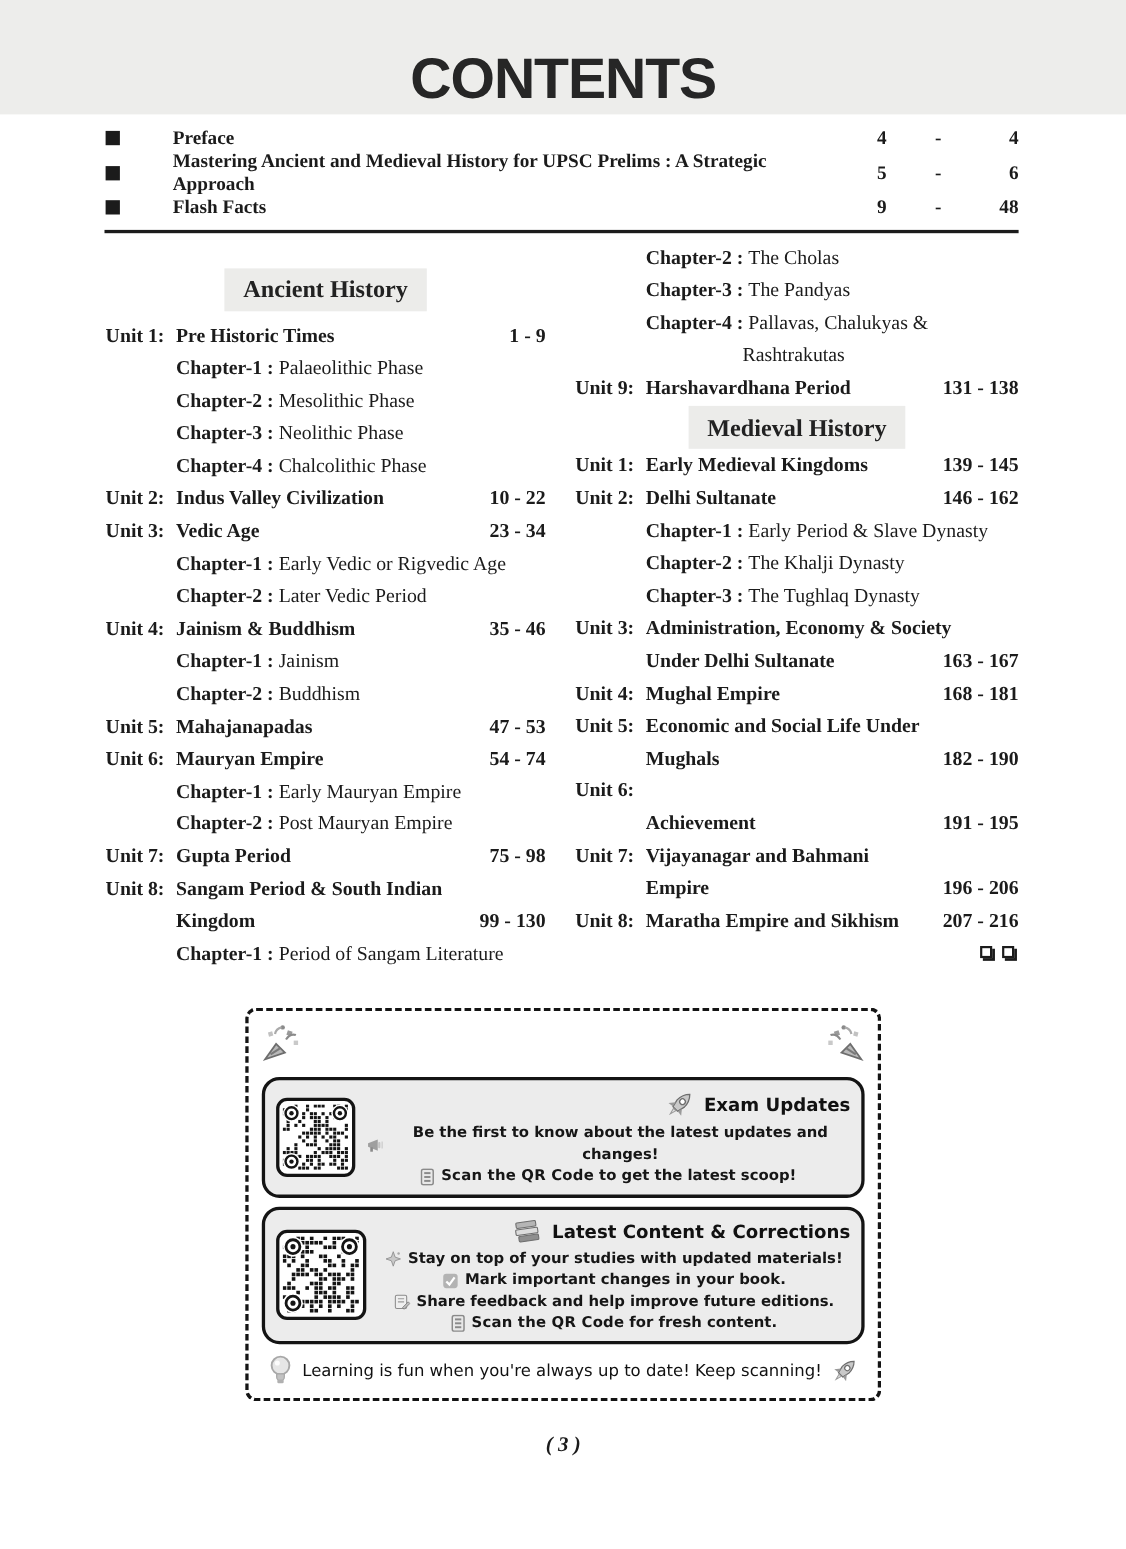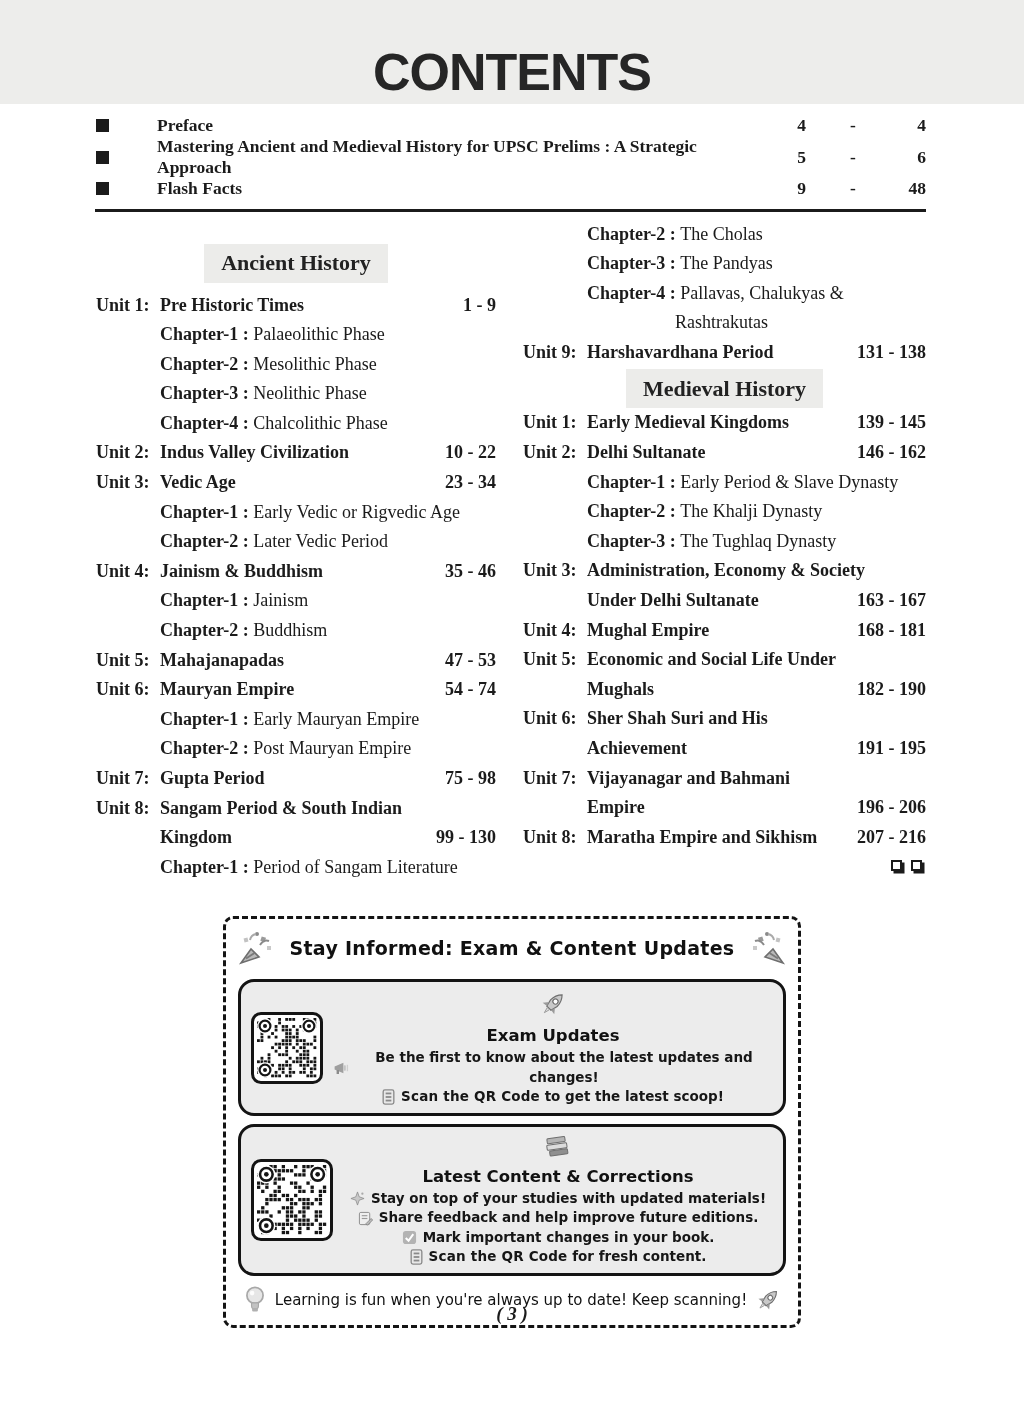--- a/index.html
+++ b/index.html
@@ -65,21 +65,21 @@
   }
   .promo-title-row { display:flex; align-items:center; justify-content:space-between; height:46px; }
   .promo-title { font-weight:bold; font-size:19px; letter-spacing:0.3px; color:#111; }
   .p-card {
     border:3px solid #141414; border-radius:16px; background:#ececec;
     display:flex; align-items:center; gap:10px;
     padding:6px 10px; margin-top:8px;
   }
   .qr-box { background:#fff; border:3px solid #141414; border-radius:10px; padding:3px; flex:none; line-height:0; }
   .p-text { flex:1; text-align:center; }
-  .p-head { font-size:16.5px; font-weight:bold; display:flex; justify-content:flex-end; align-items:center; gap:8px; margin:2px 0 3px 0; color:#111;flex-direction:column; }
+  .p-head { font-size:16.5px; font-weight:bold; display:flex; justify-content:flex-end; align-items:center; gap:8px; margin:2px 0 3px 0; color:#111; }
   .p-line { font-size:13.5px; font-weight:bold; line-height:19.5px; display:flex; justify-content:center; align-items:center; gap:6px; color:#161616; }
   .p-line b { font-weight:bold; letter-spacing:0.2px; }
   .promo-foot { display:flex; justify-content:center; align-items:center; gap:8px; margin-top:9px; font-weight:normal; font-size:15px; color:#111; }
 
   .page-num {
     position:absolute; left:0; right:0; top:1303px; text-align:center;
     font-size:19px; font-weight:bold; font-style:italic;
   }
   .icon { flex:none; line-height:0; }
   .flip { transform:scaleX(-1); }
@@ -272,21 +272,20 @@
         <span class="t-title">Economic and Social Life Under</span>
         <span class="t-pages"></span>
       </div>
       <div class="t-row ucont">
         <span class="t-label"></span>
         <span class="t-title">Mughals</span>
         <span class="t-pages">182 - 190</span>
       </div>
       <div class="t-row unit">
         <span class="t-label">Unit 6:</span>
-        <span class="t-title">Sher Shah Suri and His</span>
         <span class="t-pages"></span>
       </div>
       <div class="t-row ucont">
         <span class="t-label"></span>
         <span class="t-title">Achievement</span>
         <span class="t-pages">191 - 195</span>
       </div>
       <div class="t-row unit">
         <span class="t-label">Unit 7:</span>
         <span class="t-title">Vijayanagar and Bahmani</span>
@@ -316,21 +315,20 @@
           <polygon points="3,33 13,19 21,27" fill="#b9b9b9" stroke="#6e6e6e" stroke-width="1.6"></polygon>
           <line x1="8" y1="28.5" x2="16.5" y2="23" stroke="#7a7a7a" stroke-width="2"></line>
           <rect x="23" y="7" width="4.5" height="4.5" fill="#9a9a9a" transform="rotate(18 25 9)"></rect>
           <rect x="29" y="16" width="4" height="4" fill="#c9c9c9"></rect>
           <circle cx="19" cy="4" r="2" fill="#8a8a8a"></circle>
           <rect x="6" y="8" width="4" height="4" fill="#c2c2c2" transform="rotate(-15 8 10)"></rect>
           <path d="M22 15 q4 -6 9 -4" stroke="#8a8a8a" fill="none" stroke-width="2"></path>
           <path d="M12 10 q1 -5 6 -6" stroke="#aaaaaa" fill="none" stroke-width="2"></path>
         </svg>
     </span>
-    <span class="promo-title">Stay Informed: Exam &amp; Content Updates</span>
     <span class="icon flip">
       <svg width="36" height="36" viewBox="0 0 36 36">
           <polygon points="3,33 13,19 21,27" fill="#b9b9b9" stroke="#6e6e6e" stroke-width="1.6"></polygon>
           <line x1="8" y1="28.5" x2="16.5" y2="23" stroke="#7a7a7a" stroke-width="2"></line>
           <rect x="23" y="7" width="4.5" height="4.5" fill="#9a9a9a" transform="rotate(18 25 9)"></rect>
           <rect x="29" y="16" width="4" height="4" fill="#c9c9c9"></rect>
           <circle cx="19" cy="4" r="2" fill="#8a8a8a"></circle>
           <rect x="6" y="8" width="4" height="4" fill="#c2c2c2" transform="rotate(-15 8 10)"></rect>
           <path d="M22 15 q4 -6 9 -4" stroke="#8a8a8a" fill="none" stroke-width="2"></path>
           <path d="M12 10 q1 -5 6 -6" stroke="#aaaaaa" fill="none" stroke-width="2"></path>
@@ -691,36 +689,36 @@
           <svg width="15" height="15" viewBox="0 0 16 16">
               <path d="M8 1 L9.8 6.2 15 8 L9.8 9.8 8 15 6.2 9.8 1 8 6.2 6.2z" fill="#c9c9c9" stroke="#8a8a8a" stroke-width="0.8"></path>
               <circle cx="13.2" cy="2.8" r="1.2" fill="#a9a9a9"></circle>
             </svg>
         </span>
         <span><b></b><span>Stay on top of your studies with updated materials!</span></span>
       </div>
       <div class="p-line">
         <span class="icon">
           <svg width="15" height="15" viewBox="0 0 16 16">
+              <rect x="1" y="1" width="14" height="14" rx="3" fill="#b3b3b3"></rect>
+              <path d="M4 8.5 L7 11.5 L12 4.5" stroke="#ffffff" stroke-width="2.2" fill="none"></path>
+            </svg>
+        </span>
+        <span><b></b><span>Mark important changes in your book.</span></span>
+      </div>
+      <div class="p-line">
+        <span class="icon">
+          <svg width="15" height="15" viewBox="0 0 16 16">
               <rect x="1.5" y="1.5" width="11" height="13" rx="1.5" fill="#efefef" stroke="#8a8a8a"></rect>
               <line x1="4" y1="5" x2="10" y2="5" stroke="#9a9a9a" stroke-width="1.2"></line>
               <line x1="4" y1="8" x2="10" y2="8" stroke="#9a9a9a" stroke-width="1.2"></line>
               <path d="M8.5 13.5 L14 8 l1.6 1.6 L10 15.2z" fill="#bdbdbd" stroke="#7a7a7a" stroke-width="0.8"></path>
             </svg>
         </span>
         <span><b></b><span>Share feedback and help improve future editions.</span></span>
-      </div>
-      <div class="p-line">
-        <span class="icon">
-          <svg width="15" height="15" viewBox="0 0 16 16">
-              <rect x="1" y="1" width="14" height="14" rx="3" fill="#b3b3b3"></rect>
-              <path d="M4 8.5 L7 11.5 L12 4.5" stroke="#ffffff" stroke-width="2.2" fill="none"></path>
-            </svg>
-        </span>
-        <span><b></b><span>Mark important changes in your book.</span></span>
       </div>
       <div class="p-line">
         <span class="icon">
           <svg width="13" height="16" viewBox="0 0 14 18">
               <rect x="1" y="1" width="12" height="16" rx="2" fill="#e8e8e8" stroke="#8a8a8a" stroke-width="1.5"></rect>
               <rect x="3.8" y="4" width="6.4" height="2" fill="#8a8a8a"></rect>
               <rect x="3.8" y="8" width="6.4" height="2" fill="#8a8a8a"></rect>
               <rect x="3.8" y="12" width="6.4" height="2" fill="#8a8a8a"></rect>
             </svg>
         </span>

